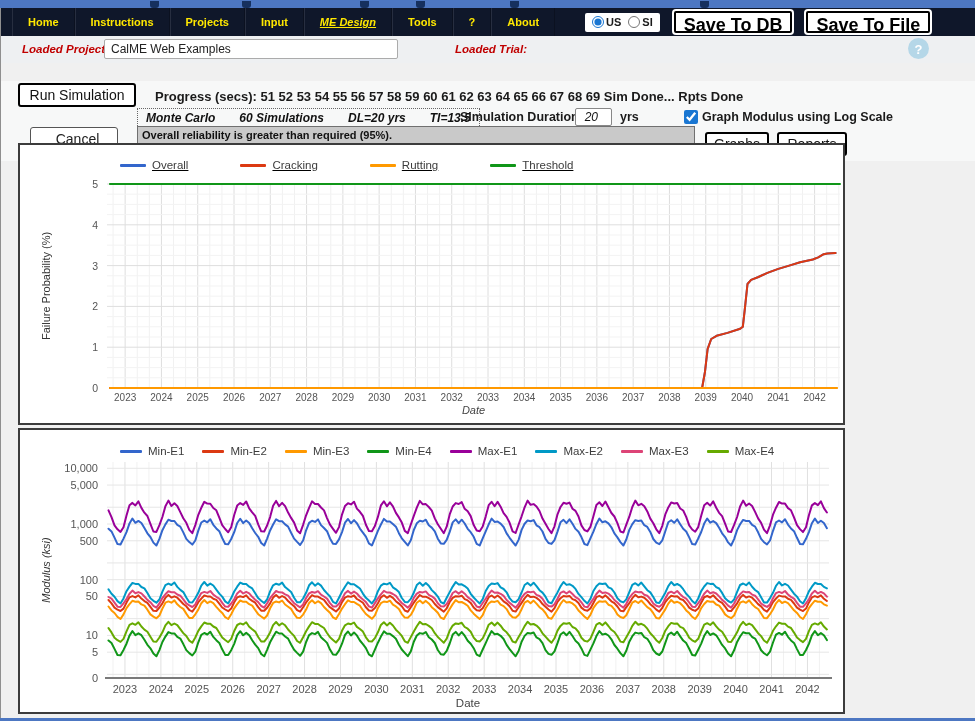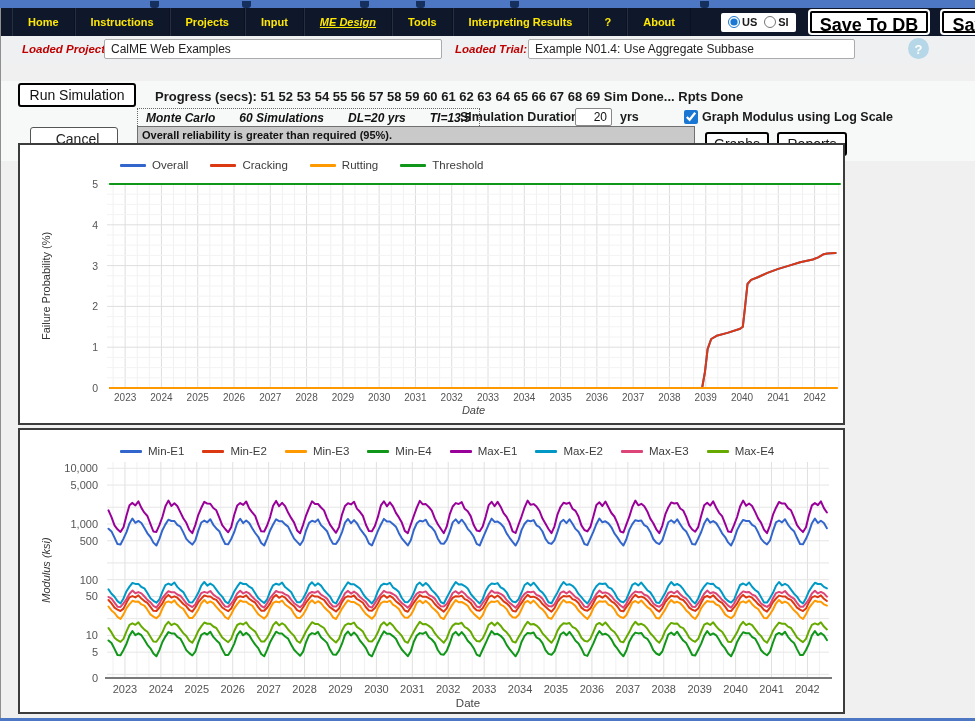--- a/index.html
+++ b/index.html
@@ -25,35 +25,35 @@
   .load-input{position:absolute;top:3px;height:20px;border:1px solid #ababab;border-radius:2px;background:#fff;font-size:12px;color:#222;padding:0 6px;}
   #help-btn{position:absolute;left:908px;top:2px;width:21px;height:21px;border-radius:50%;background:#b5d7e8;color:#fff;font-size:13px;font-weight:bold;text-align:center;line-height:21px;border:none;cursor:pointer;}
 
   
   #controls{position:absolute;left:0;top:81px;width:975px;height:80px;background:#f7f8f8;}
   #run-btn{position:absolute;left:18px;top:2px;width:118px;height:24px;background:#fff;border:2px solid #000;border-radius:3px;font-size:14px;color:#111;cursor:pointer;}
   #progress-text{position:absolute;left:155px;top:8px;font-size:13px;font-weight:bold;color:#1a1a1a;white-space:nowrap;}
   #mc-box{position:absolute;left:137px;top:27px;border:1px dotted #666;padding:2px 8px;display:flex;gap:24px;background:#f7f8f8;}
   #mc-box span{font-size:12px;font-weight:bold;font-style:italic;color:#111;white-space:nowrap;}
   #simdur-label{position:absolute;left:460px;top:29px;font-size:12.5px;font-weight:bold;color:#1a1a1a;}
-  #simdur-input{position:absolute;left:575px;top:27px;width:37px;height:18px;border:1px solid #888;border-radius:2px;font-size:12px;text-align:right;padding-right:4px;color:#111;}
+  #simdur-input{position:absolute;left:575px;top:27px;width:37px;height:18px;border:1px solid #888;border-radius:2px;font-size:12px;text-align:right;padding-right:13px;color:#111;font-style:italic;}
   #simdur-units{position:absolute;left:620px;top:29px;font-size:12.5px;font-weight:bold;color:#1a1a1a;}
   #logscale-cb{position:absolute;left:684px;top:29px;width:14px;height:14px;accent-color:#1976d2;margin:0;}
   #logscale-label{position:absolute;left:702px;top:29px;font-size:12.5px;font-weight:bold;color:#1a1a1a;}
   #cancel-btn{position:absolute;left:30px;top:46px;width:88px;height:24px;background:#fff;border:1px solid #555;border-radius:3px;font-size:14px;color:#222;cursor:pointer;padding-left:13px;}
   #status-box{position:absolute;left:137px;top:45px;width:558px;height:31px;background:#c9c9c9;border:1px solid #707070;font-size:11px;font-weight:bold;color:#111;padding:2px 4px;}
   #graphs-btn{position:absolute;left:705px;top:51px;width:64px;height:24px;background:#fff;border:2px solid #000;border-radius:3px;font-size:14px;color:#111;cursor:pointer;}
   #reports-btn{position:absolute;left:777px;top:51px;width:70px;height:24px;background:#fff;border:2px solid #000;border-radius:3px;font-size:14px;color:#111;cursor:pointer;}
 
   
   .chart-box{position:absolute;left:18px;width:827px;background:#fff;border:2px solid #3c3c3c;}
   #chart1{top:143px;height:282px;}
   #chart2{top:428px;height:286px;}
   .legend{position:absolute;left:100px;display:flex;align-items:center;}
-  #legend1{top:14px;gap:22px;}
+  #legend1{top:14px;gap:52px;text-decoration:underline;}
   #legend2{top:15px;gap:18px;}
   .legend .li{display:flex;align-items:center;gap:6px;font-size:11.5px;color:#3c3c3c;}
   .legend .dash{display:inline-block;height:3px;border-radius:1px;}
   #legend1 .dash{width:26px;}
   #legend2 .dash{width:22px;}
   svg{position:absolute;left:0;top:0;}
   #left-edge{position:absolute;left:0;top:8px;width:1px;height:710px;background:#8f8f8f;}
   #bottom-strip{position:absolute;left:0;top:718px;width:975px;height:3px;background:#4d77c2;}
 </style>
 </head>
@@ -72,43 +72,41 @@
 
   <div id="navbar">
 
     <span id="nav-items-mount" style="display:flex">
         <span class="nav-item">Home</span>
         <span class="nav-item">Instructions</span>
         <span class="nav-item">Projects</span>
         <span class="nav-item">Input</span>
         <span class="nav-item active">ME Design</span>
         <span class="nav-item">Tools</span>
-        <span class="nav-item">Interpreting Results</span>
         <span class="nav-item">?</span>
         <span class="nav-item">About</span>
       </span>
     <span id="units-box">
       <label>
         <input type="radio" name="units" checked="" style="">
         <span>US</span>
       </label>
       <label>
         <input type="radio" name="units" style="">
         <span>SI</span>
       </label>
     </span>
     <button class="save-btn">Save To DB</button>
     <button class="save-btn">Save To File</button>
   </div>
 
   <div id="loaded-row">
     <span class="red-label" style="left:22px">Loaded Project:</span>
-    <input class="load-input" style="left: 104px; width: 338px;" value="CalME Web Examples">
+    <input class="load-input" style="left: 104px; width: 294px;" value="CalME Web Examples">
     <span class="red-label" style="left:455px">Loaded Trial:</span>
-    <input class="load-input" style="left: 528px; width: 327px;" value="Example N01.4: Use Aggregate Subbase">
     <button id="help-btn">?</button>
   </div>
 
   <div id="controls">
     <button id="run-btn">Run Simulation</button>
     <span id="progress-text">Progress (secs): 51 52 53 54 55 56 57 58 59 60 61 62 63 64 65 66 67 68 69 Sim Done... Rpts Done</span>
     <span id="mc-box">
       <span>Monte Carlo</span>
       <span>60 Simulations</span>
       <span>DL=20 yrs</span>

